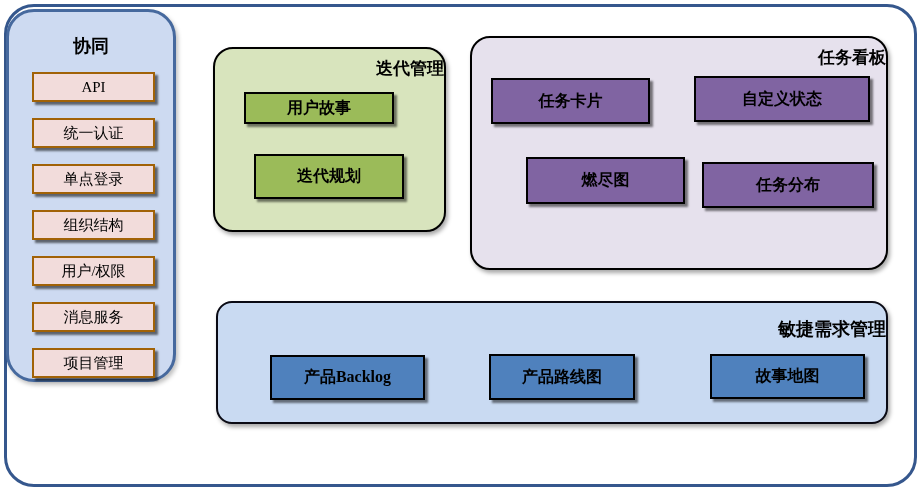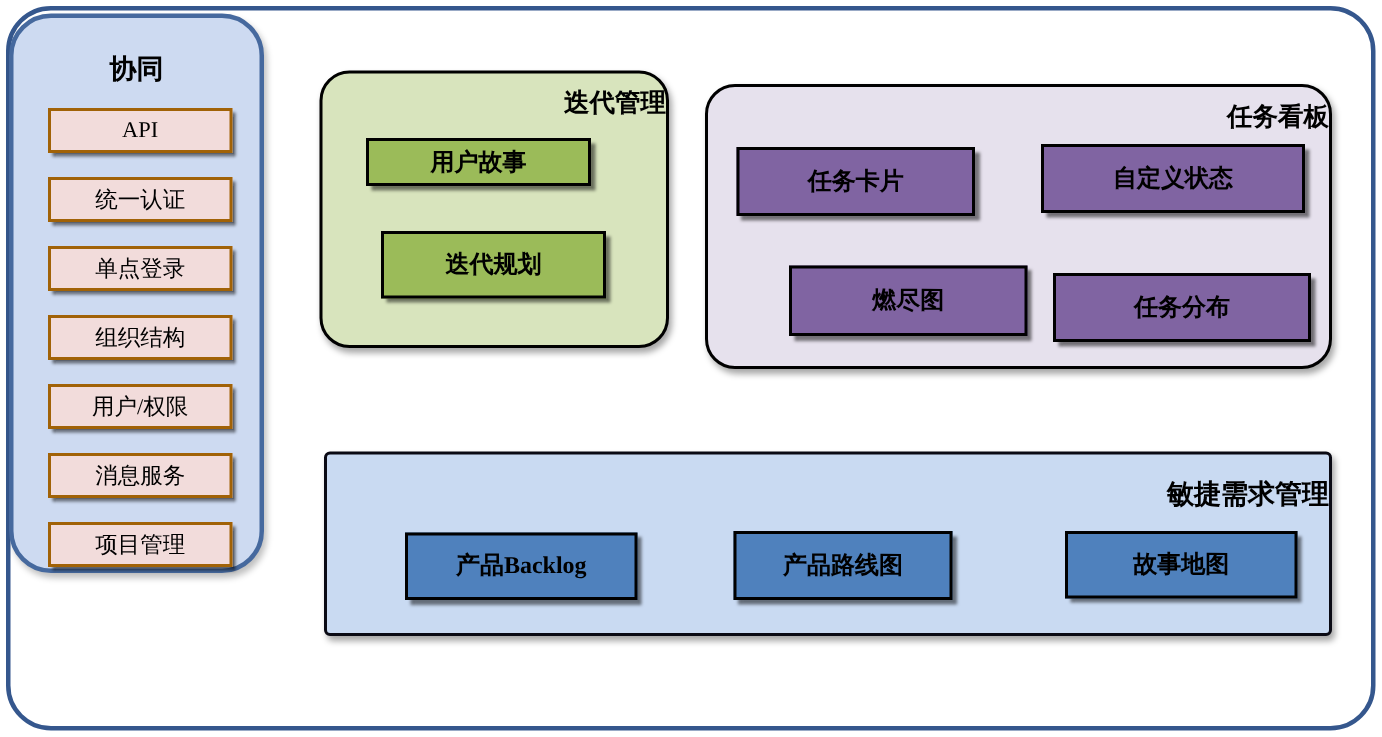--- a/index.html
+++ b/index.html
@@ -69,30 +69,30 @@
     font-weight: bold;
     font-size: 17px;
   }
   .panel-iteration {
     left: 213px; top: 47px;
     width: 233px; height: 185px;
     background: #D8E4BD;
     border-radius: 20px;
   }
   .panel-kanban {
-    left: 470px; top: 56px;
-    width: 418px; height: 190px;
+    left: 470px; top: 36px;
+    width: 418px; height: 234px;
     background: #E6E1ED;
     border-radius: 20px;
   }
   .panel-req {
     left: 216px; top: 301px;
     width: 672px; height: 123px;
     background: #C9DAF2;
-    border-radius: 4px;
+    border-radius: 16px;
     border-color: #0a0a14;
   }
 
   .box {
     position: absolute;
     border: 2.5px solid #000;
     box-shadow: 3px 3px 2px rgba(0,0,0,0.5);
     display: flex;
     align-items: center;
     justify-content: center;

